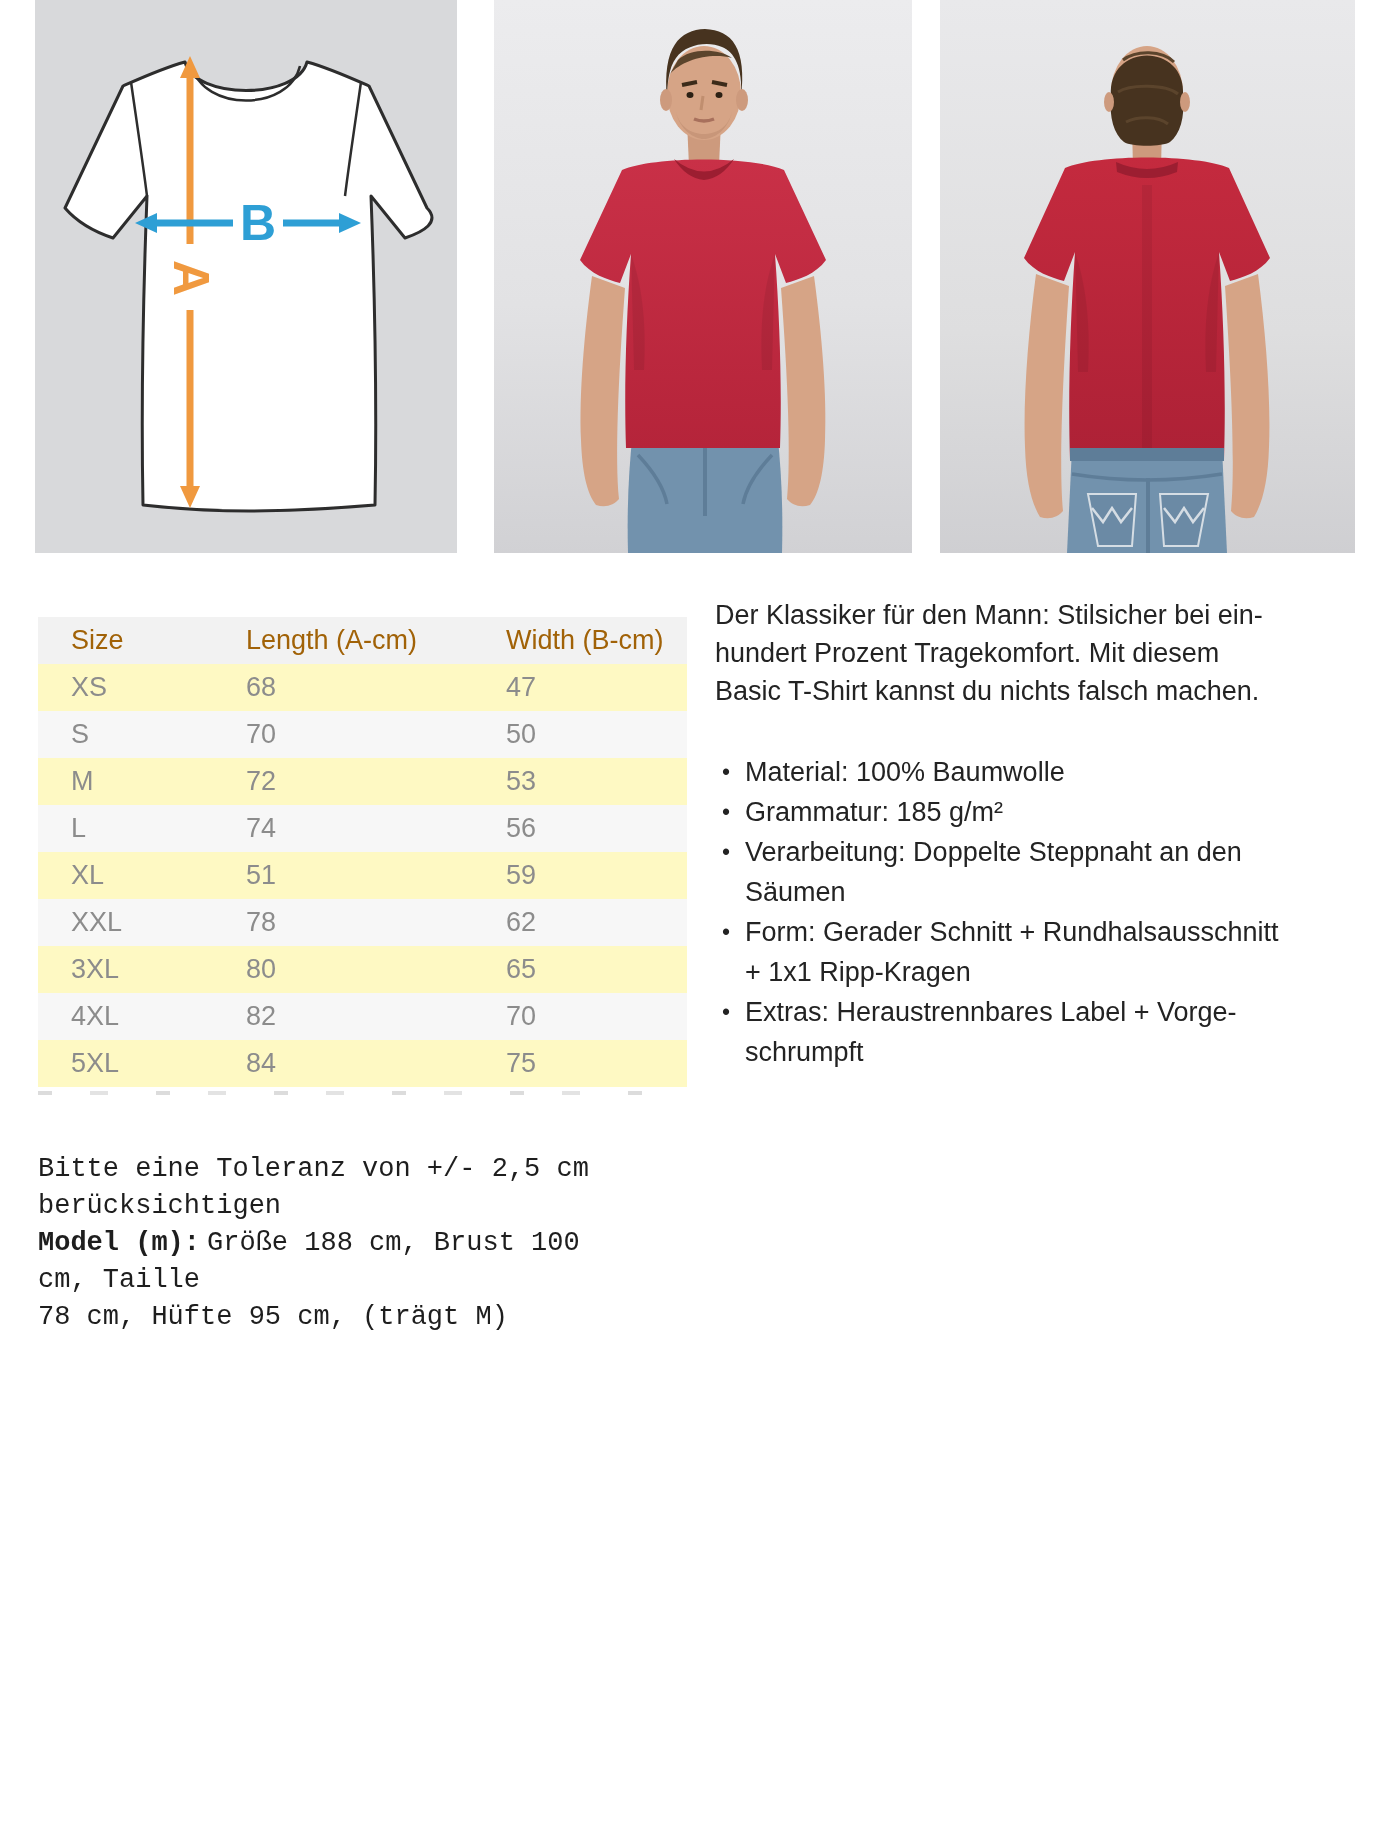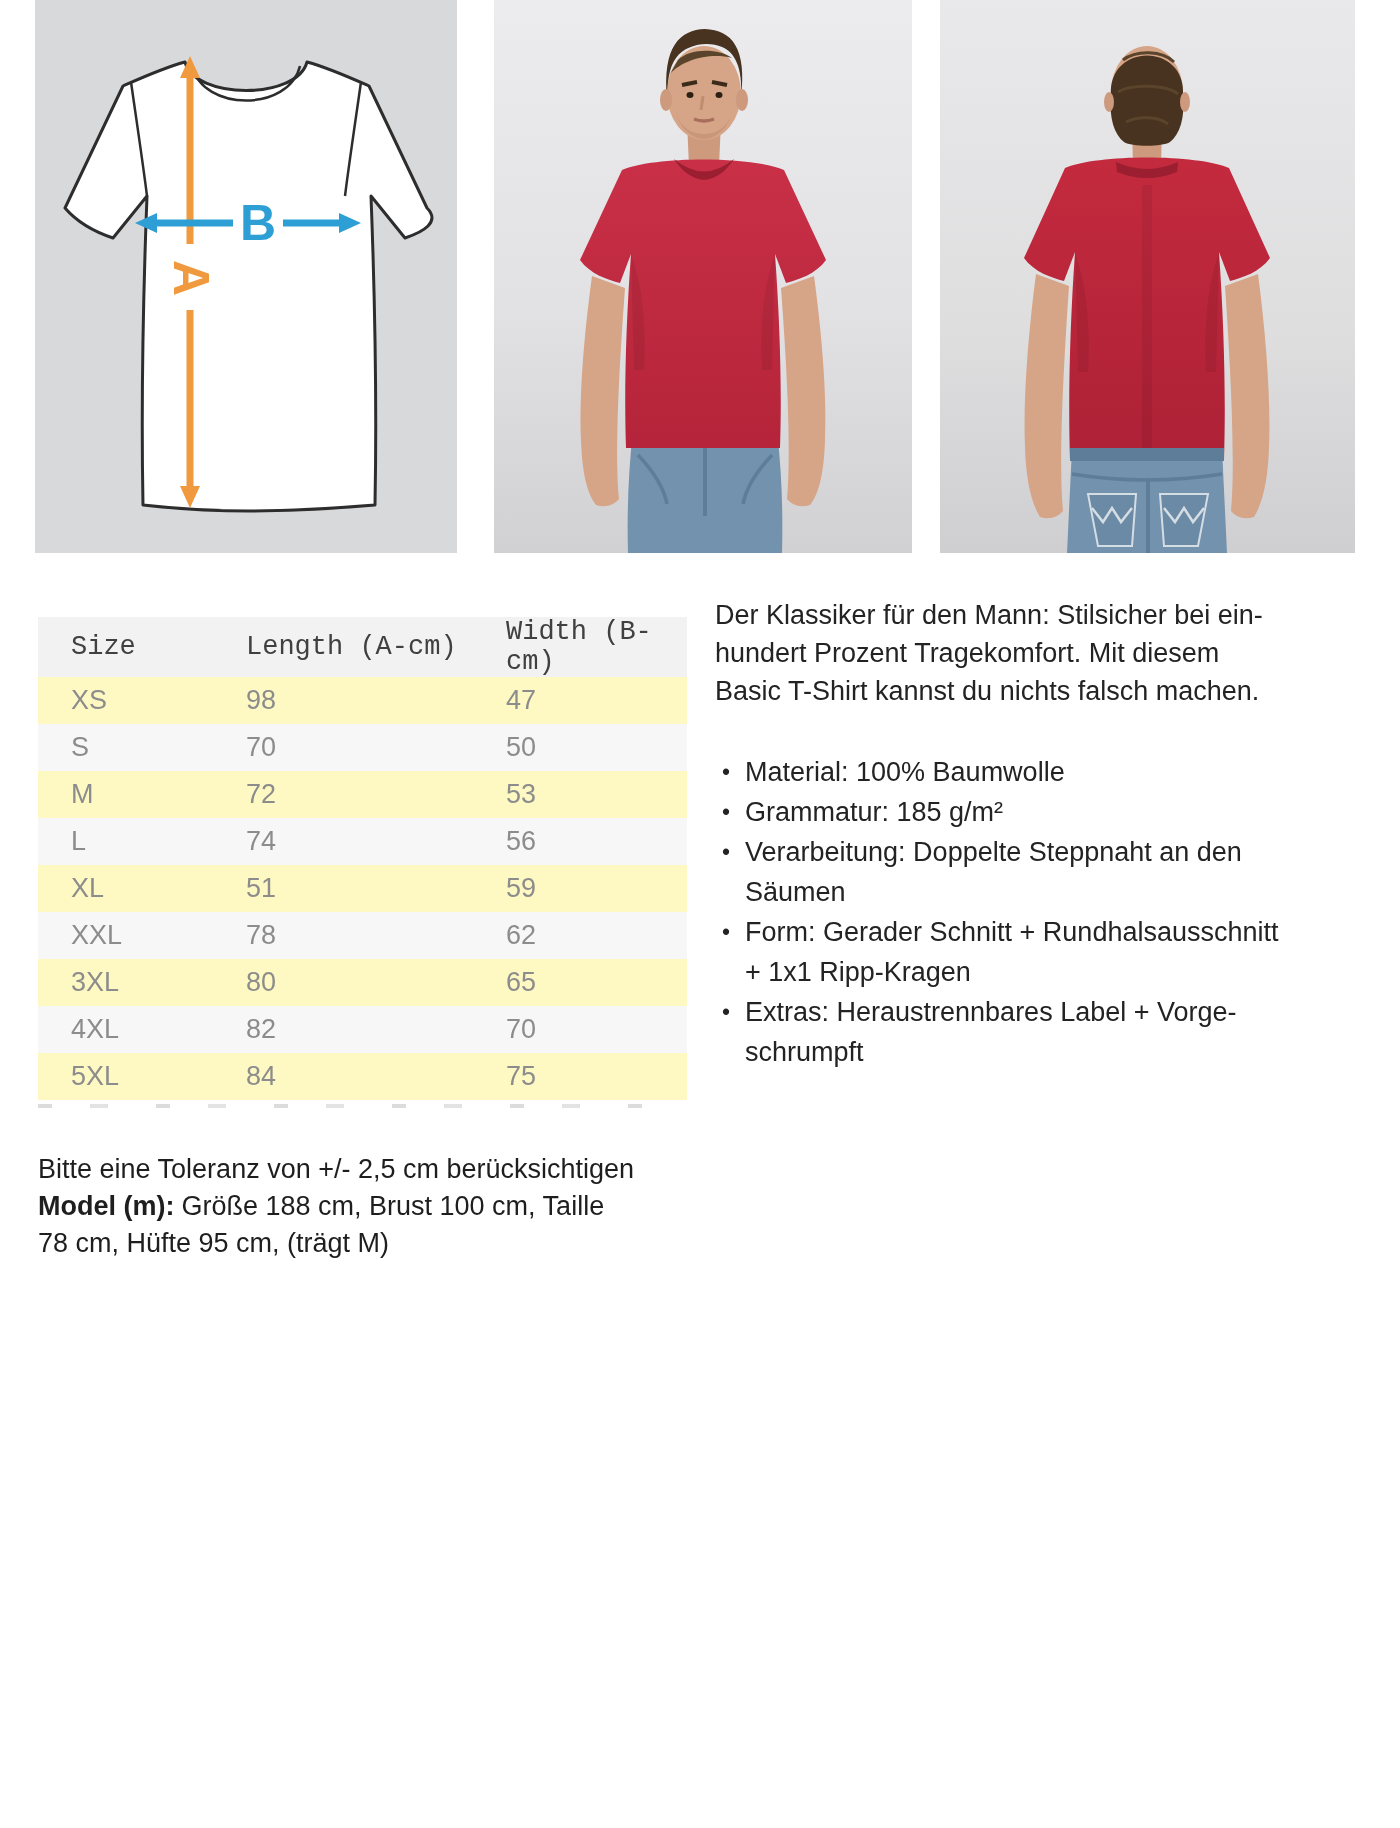--- a/index.html
+++ b/index.html
@@ -20,21 +20,21 @@
   
   .table-wrap{position:absolute;left:38px;top:617px;width:649px;}
   table.size-table{width:649px;border-collapse:collapse;table-layout:fixed;}
   table.size-table col.c1{width:208px;}
   table.size-table col.c2{width:260px;}
   table.size-table col.c3{width:181px;}
   table.size-table th,table.size-table td{
     height:47px;padding:0;font-weight:400;text-align:left;
     font-size:27px;color:#8c8c8c;vertical-align:middle;
   }
-  table.size-table th{color:#404040;background:#f2f2f2;font-family:Liberation Mono, monospace;}
+  table.size-table th{color:#a16207;background:#f2f2f2;}
   table.size-table th:first-child,table.size-table td:first-child{padding-left:33px;}
   tr.row-dark td{background:#fef9c3;}
   tr.row-light td{background:#f7f7f7;}
   .table-cutoff{
     margin-top:1px;height:11px;width:640px;opacity:.5;overflow:hidden;
     background:repeating-linear-gradient(90deg,
       #b9b9b9 0 14px, transparent 14px 52px,
       #c6c6c6 52px 70px, transparent 70px 118px);
     background-size:118px 4px;background-repeat:repeat-x;background-position:0 3px;
   }
@@ -47,21 +47,21 @@
   .description ul{
     margin:42px 0 0 0;padding:0;list-style:none;font-size:27px;line-height:40px;
   }
   .description li{position:relative;padding-left:30px;white-space:pre-line;}
   .description li::before{
     content:"\2022";position:absolute;left:7px;top:0;color:#232323;font-size:23px;
   }
 
   
   .notes{position:absolute;left:38px;top:1151px;width:600px;color:#1e1e1e;
-         font-size:27px;line-height:37px;}
+         font-size:27px;line-height:37px;font-family:Liberation Mono, monospace;}
   .notes p{margin:0;}
   .notes .model-line{white-space:pre-line;}
   .notes strong{font-weight:700;margin-right:7px;}
 </style>
 </head>
 <body>
 
 <div class="page">
 
   <div class="panel panel-diagram">
@@ -242,21 +242,21 @@
       <thead>
         <tr>
           <th>Size</th>
           <th>Length (A-cm)</th>
           <th>Width (B-cm)</th>
         </tr>
       </thead>
       <tbody>
         <tr class="row-dark">
           <td>XS</td>
-          <td>98</td>
+          <td>68</td>
           <td>47</td>
           </tr>
         <tr class="row-light">
           <td>S</td>
           <td>70</td>
           <td>50</td>
           </tr>
         <tr class="row-dark">
           <td>M</td>
           <td>72</td>

